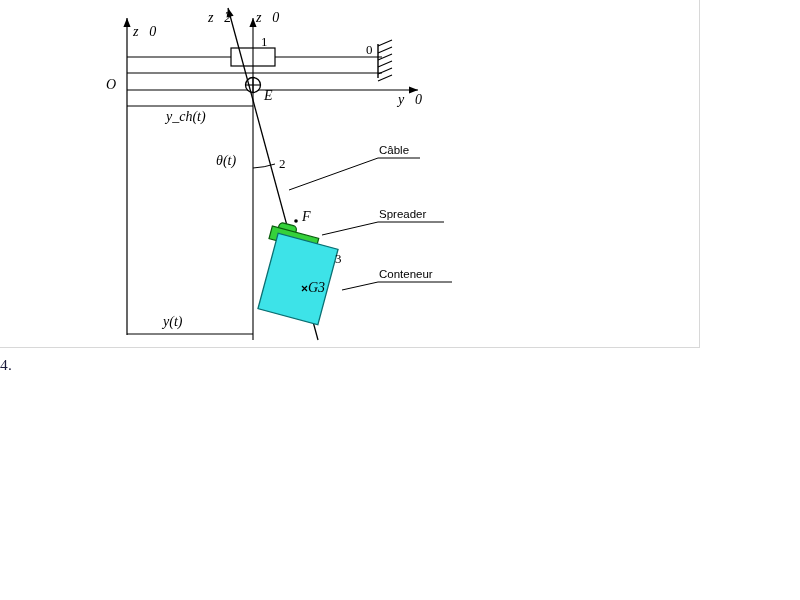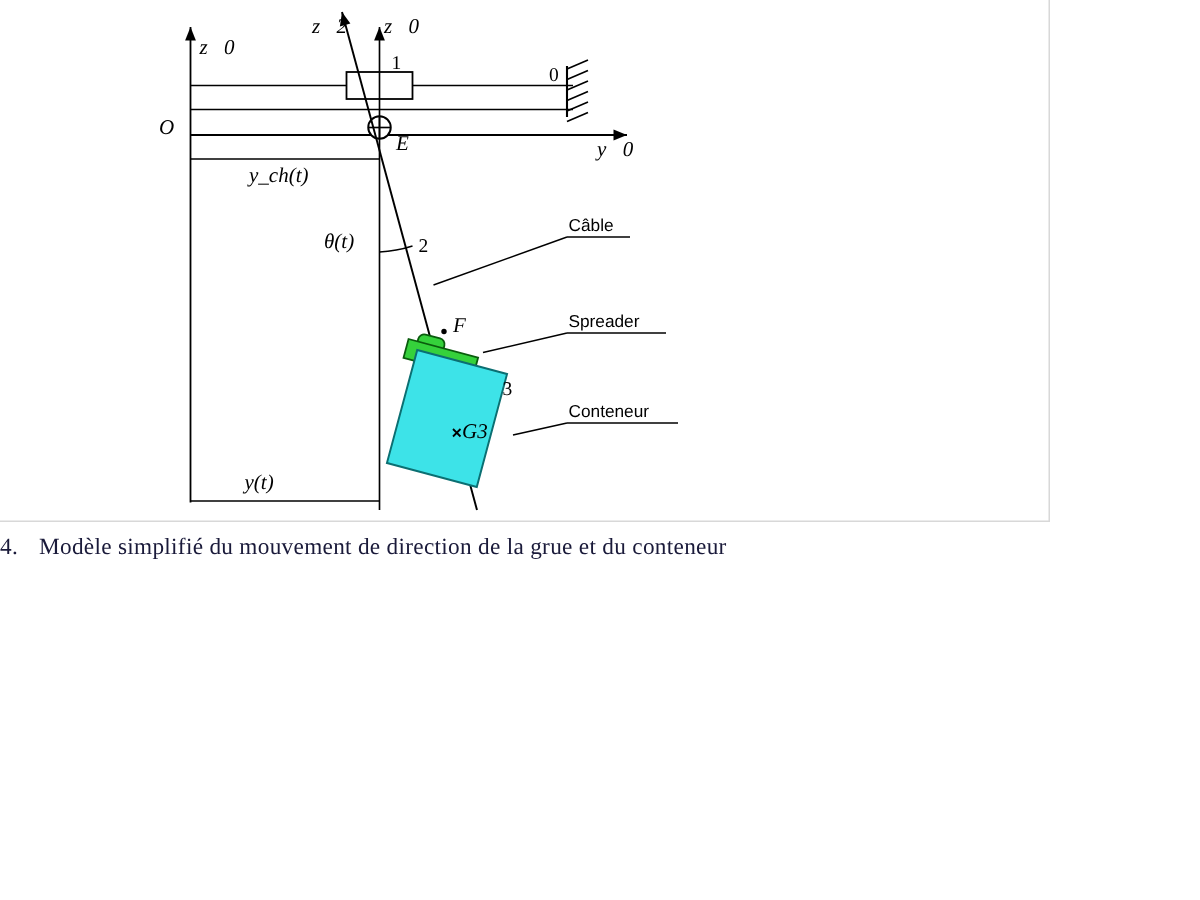--- a/index.html
+++ b/index.html
@@ -187,16 +187,15 @@
       <text class="lbl-math" x="163" y="326">y(t)</text>
       <text class="lbl-ann" x="379" y="154">Câble</text>
       <text class="lbl-ann" x="379" y="218">Spreader</text>
       <text class="lbl-ann" x="379" y="278">Conteneur</text>
 
     </svg>
   </div>
 
   <div class="caption">
     <span class="cap-num">4.</span>
-    <span class="cap-text">Modèle simplifié du mouvement de direction de la grue et du conteneur</span>
   </div>
 
 </div>
 
 </body></html>

